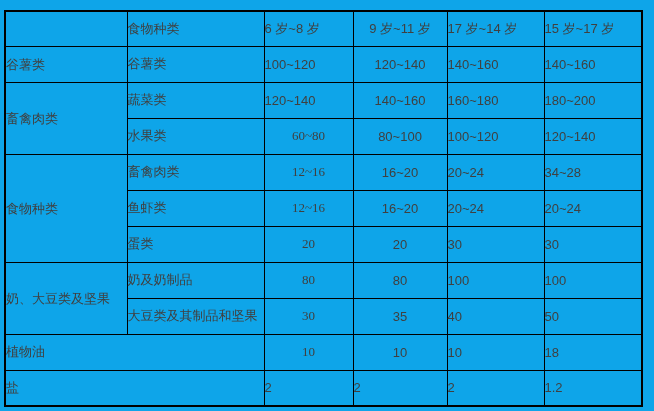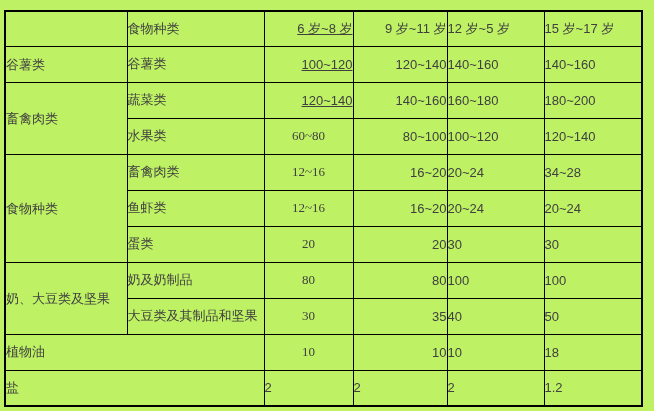--- a/index.html
+++ b/index.html
@@ -1,20 +1,20 @@
 <!DOCTYPE html>
 <html><head>
 <meta charset="utf-8">
 <style>
   html, body { margin: 0; padding: 0; }
   .screen {
     position: relative;
     width: 654px;
     height: 411px;
-    background: #bef264;
+    background: #0ea5e9;
     font-family: "Liberation Sans", "DejaVu Sans", sans-serif;
     font-size: 13px;
     color: #404040;
     overflow: hidden;
   }
   table.grid {
     position: absolute;
     left: 4px;
     top: 10px;
     width: 637px;
@@ -27,24 +27,24 @@
     vertical-align: middle;
     white-space: nowrap;
     padding: 0;
     font-size: 13px;
     color: #404040;
   }
   tr.hdr  { height: 35px; }
   tr.row  { height: 36px; }
   
   td.al  { text-align: left;  padding-left: 9px; }   
-  td.al8 { text-align: right;  padding-left: 8px; }
+  td.al8 { text-align: center;  padding-left: 8px; }
   td.al0 { text-align: left;  padding-left: 1px; }   
   td.ac  { text-align: center; font-family: Liberation Serif, serif; }
-  td.ar  { text-align: right; padding-right: 1px; text-decoration: underline; }  
+  td.ar  { padding-right: 1px; }  
   td.cat {                                            
     vertical-align: top;
     text-align: left;
     padding-left: 9px;
     line-height: 35px;
   }
 </style>
 </head>
 <body>
 
@@ -58,21 +58,21 @@
       <col style="width:97px">
       <col style="width:98px">
     </colgroup>
 
     <tbody>
         <tr class="hdr">
       <td class="al"></td>
       <td class="al">食物种类</td>
       <td class="ar">6 岁~8 岁</td>
       <td class="al8">9 岁~11 岁</td>
-      <td class="al">12 岁~5 岁</td>
+      <td class="al">17 岁~14 岁</td>
       <td class="al">15 岁~17 岁</td>
     </tr>
 
     <tr class="row">
       <td class="cat">谷薯类</td>
       <td class="al">谷薯类</td>
       <td class="ar">100~120</td>
       <td class="al8">120~140</td>
       <td class="al">140~160</td>
       <td class="al">140~160</td>

